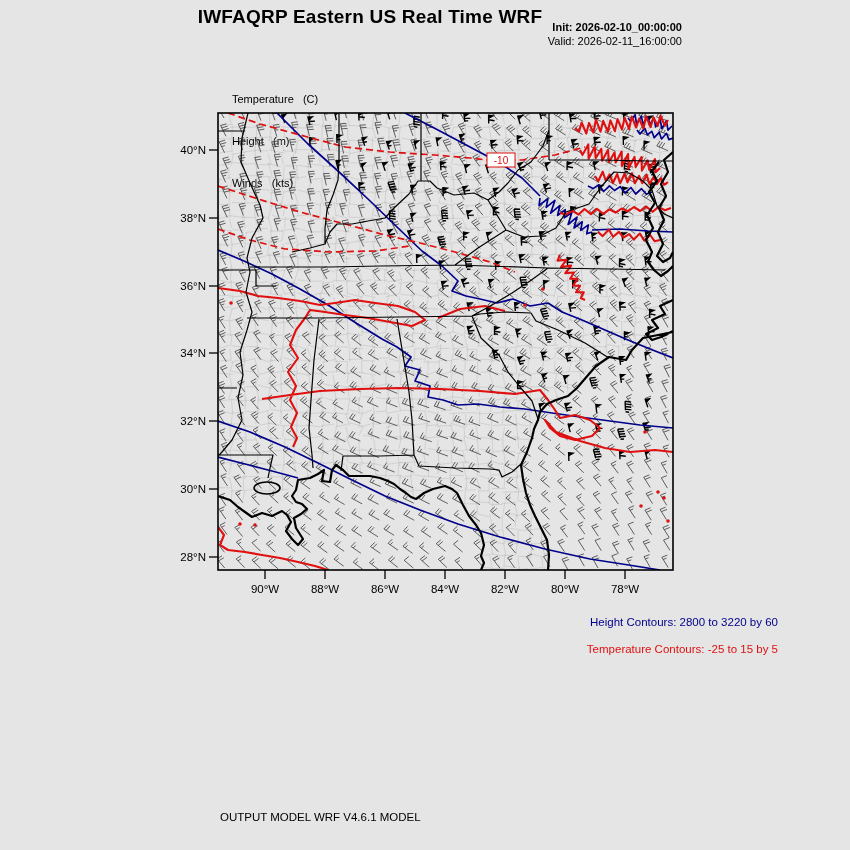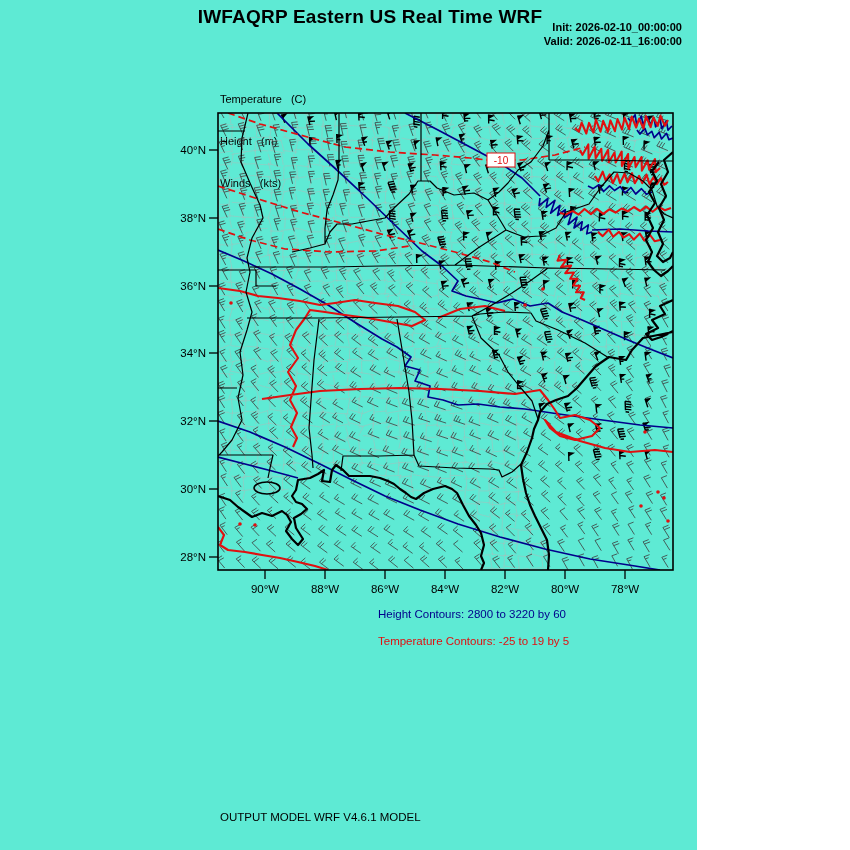--- a/index.html
+++ b/index.html
@@ -1,24 +1,24 @@
 <!DOCTYPE html>
 <html><head>
 <meta charset="utf-8">
 <style>
   html,body{margin:0;padding:0;background:#fff;}
-  #page{position:relative;width:697px;height:850px;background:#5eead4;overflow:hidden;
+  #page{position:relative;width:850px;height:850px;background:#e5e5e5;overflow:hidden;
         font-family:"Liberation Sans",sans-serif;color:#000;}
   .title{position:absolute;left:120px;top:6px;width:500px;text-align:center;
          font-size:19px;font-weight:bold;letter-spacing:0.2px;}
   .initblock{position:absolute;left:450px;top:8px;width:232px;text-align:right;font-size:11px;line-height:14px;margin-top:12px;}
   .init-line{font-weight:bold;}
-  .valid-line{font-weight:bold;}
-  .varlegend{position:absolute;left:220px;top:64px;font-size:11px;line-height:14px;white-space:pre;}
-  .caption{position:absolute;left:378px;width:400px;text-align:left;font-size:11.5px;}
+  .valid-line{font-weight:normal;}
+  .varlegend{position:absolute;left:232px;top:64px;font-size:11px;line-height:14px;white-space:pre;}
+  .caption{position:absolute;left:378px;width:400px;text-align:right;font-size:11.5px;margin-top:8px;}
   .cap-height{top:608px;color:#00008b;}
   .cap-temp{top:635px;color:#e01010;}
   .footer{position:absolute;left:220px;top:810px;font-size:11.5px;line-height:14px;}
   svg{position:absolute;left:0;top:0;}
 </style>
 </head>
 <body>
 
 <div id="page">
 
@@ -88,19 +88,19 @@
         <line x1="505" y1="570" x2="505" y2="579" stroke="#000" stroke-width="1.3"></line>
         <text x="505" y="593" text-anchor="middle" font-size="11.5" fill="#000" font-family="&quot;Liberation Sans&quot;,sans-serif">82°W</text>
         <line x1="565" y1="570" x2="565" y2="579" stroke="#000" stroke-width="1.3"></line>
         <text x="565" y="593" text-anchor="middle" font-size="11.5" fill="#000" font-family="&quot;Liberation Sans&quot;,sans-serif">80°W</text>
         <line x1="625" y1="570" x2="625" y2="579" stroke="#000" stroke-width="1.3"></line>
         <text x="625" y="593" text-anchor="middle" font-size="11.5" fill="#000" font-family="&quot;Liberation Sans&quot;,sans-serif">78°W</text>
       </g>
     </svg>
 
   <div class="caption cap-height">Height Contours: 2800 to 3220 by 60</div>
-  <div class="caption cap-temp">Temperature Contours: -25 to 19 by 5</div>
+  <div class="caption cap-temp">Temperature Contours: -25 to 15 by 5</div>
 
   <div class="footer">
     <div>OUTPUT MODEL WRF V4.6.1 MODEL</div>
   </div>
 
 </div>
 
 </body></html>

